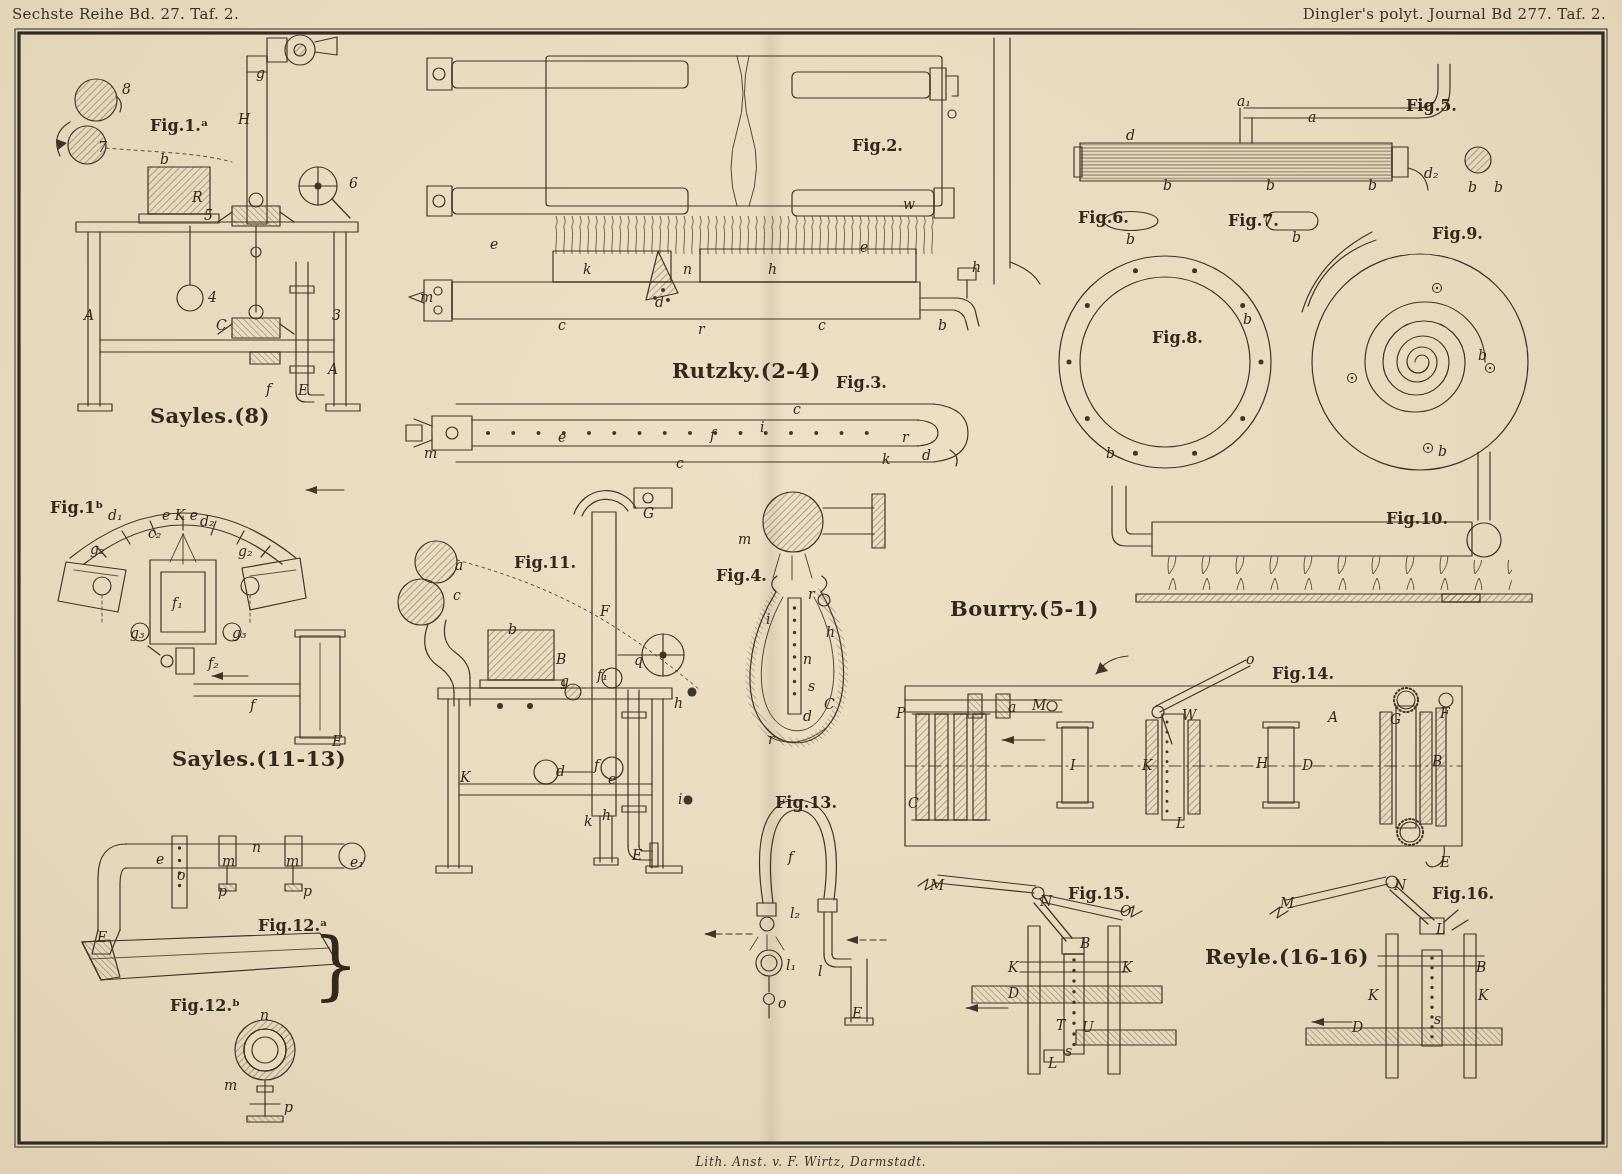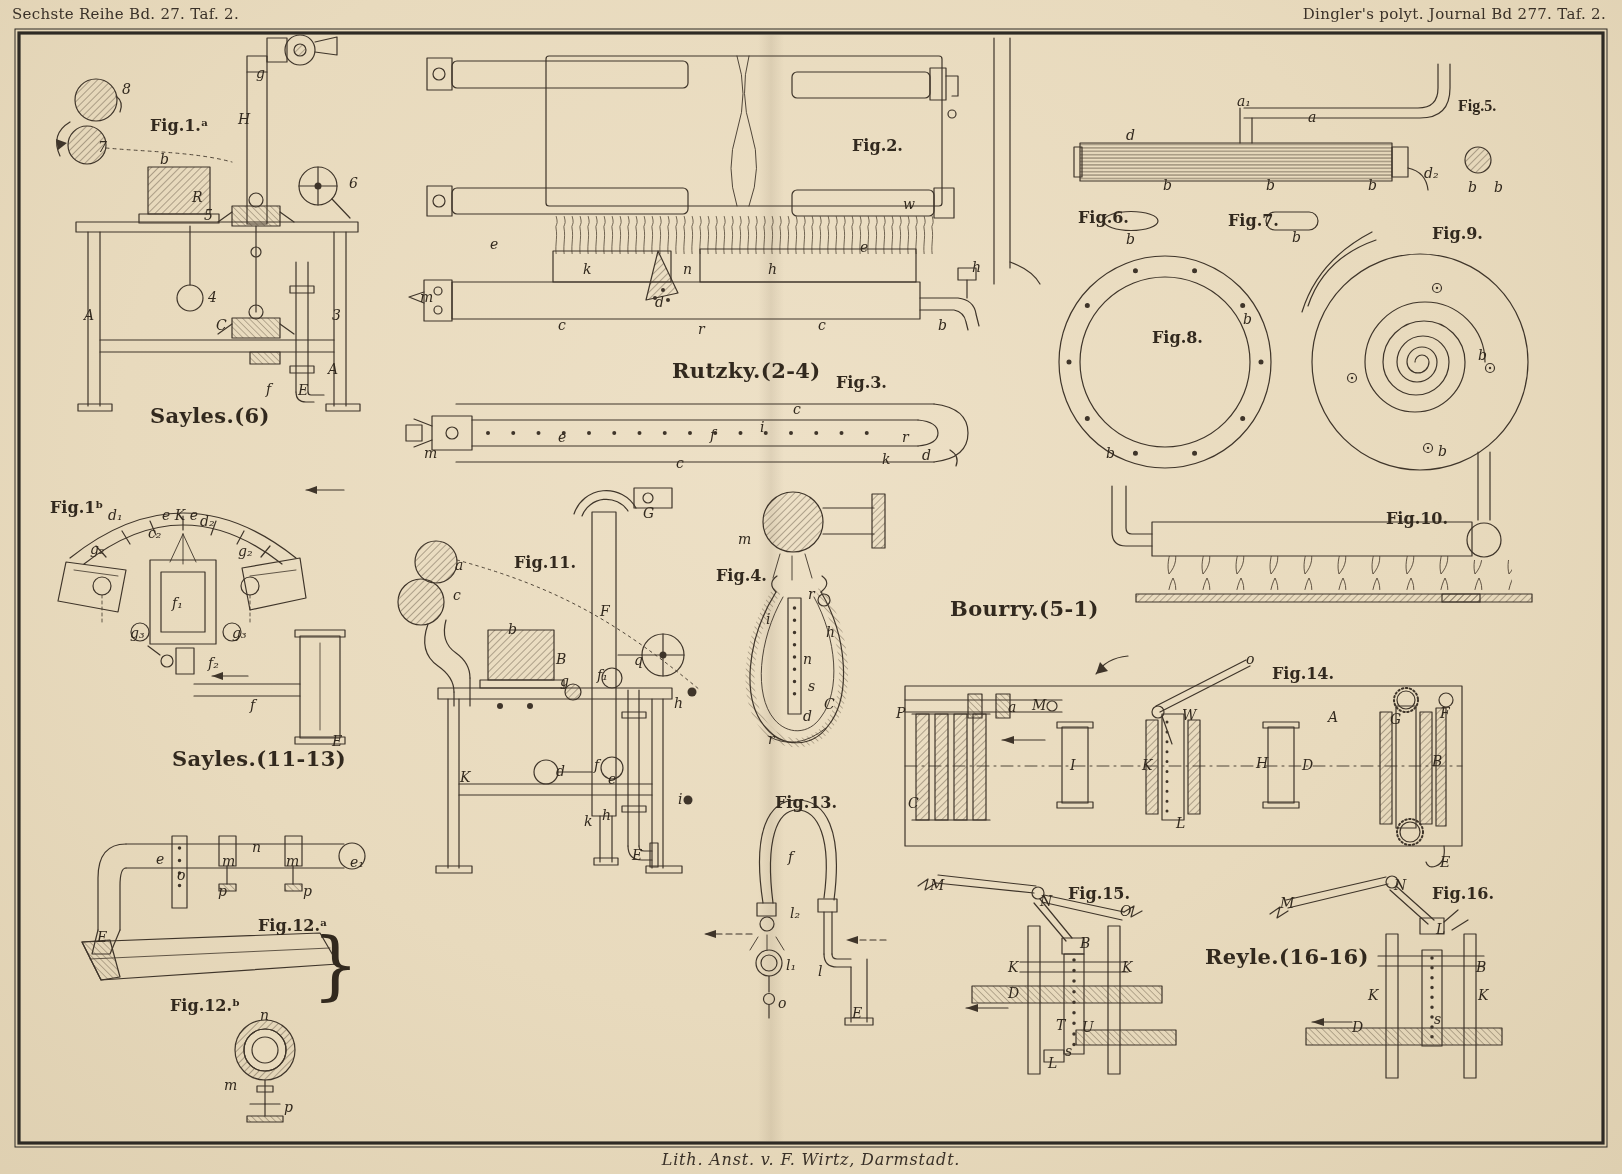--- a/index.html
+++ b/index.html
@@ -7,21 +7,21 @@
   .page {
     position:relative; width:1622px; height:1174px; overflow:hidden;
     background: radial-gradient(ellipse at 48% 38%, #ede0c6 0%, #e8dabd 55%, #decfb0 100%);
     font-family:"DejaVu Serif", serif; color:#3a3128;
   }
   .header-row span { position:absolute; top:5px; font-size:15px; letter-spacing:0.3px; }
   .header-left  { left:12px; }
   .header-right { right:16px; }
   .footer-row span {
     position:absolute; bottom:5px; left:50%; transform:translateX(-50%);
-    font-size:16px; font-style:italic; letter-spacing:0.8px;
+    font-size:12px; font-style:italic; letter-spacing:0.8px;
   }
   svg.plate { position:absolute; inset:0; }
   svg.plate .fig { stroke:#3f352a; fill:none; stroke-width:1.2; stroke-linecap:round; stroke-linejoin:round; }
   .annotations { position:absolute; inset:0; pointer-events:none; }
   .ann { position:absolute; white-space:nowrap; color:#32291e; line-height:1; }
   .figlabel { font-size:16px; font-weight:bold; }
   .caption  { font-size:21px; font-weight:bold; letter-spacing:0.4px; }
   .title    { font-size:27px; font-weight:bold; letter-spacing:0.5px; }
   .part     { font-size:14px; font-style:italic; }
   .brace    { font-size:74px; font-weight:normal; }
@@ -443,34 +443,34 @@
       <path d="M1444,922 l14,-12 M1452,930 l16,-10"></path>
     </g>
   </svg>
 
   <div class="annotations">
       <span class="ann figlabel" style="left: 150px; top: 118px;">Fig.1.ᵃ</span>
       <span class="ann figlabel" style="left: 50px; top: 500px;">Fig.1ᵇ</span>
       <span class="ann figlabel" style="left: 852px; top: 138px;">Fig.2.</span>
       <span class="ann figlabel" style="left: 836px; top: 375px;">Fig.3.</span>
       <span class="ann figlabel" style="left: 716px; top: 568px;">Fig.4.</span>
-      <span class="ann figlabel" style="left: 1458px; top: 98px; font-family: Liberation Serif, serif;">Fig.5.</span>
+      <span class="ann figlabel" style="left: 1406px; top: 98px;">Fig.5.</span>
       <span class="ann figlabel" style="left: 1078px; top: 210px;">Fig.6.</span>
       <span class="ann figlabel" style="left: 1228px; top: 213px;">Fig.7.</span>
       <span class="ann figlabel" style="left: 1152px; top: 330px;">Fig.8.</span>
       <span class="ann figlabel" style="left: 1432px; top: 226px;">Fig.9.</span>
       <span class="ann figlabel" style="left: 1386px; top: 511px;">Fig.10.</span>
       <span class="ann figlabel" style="left: 514px; top: 555px;">Fig.11.</span>
       <span class="ann figlabel" style="left: 258px; top: 918px;">Fig.12.ᵃ</span>
       <span class="ann figlabel" style="left: 170px; top: 998px;">Fig.12.ᵇ</span>
       <span class="ann figlabel" style="left: 775px; top: 795px;">Fig.13.</span>
       <span class="ann figlabel" style="left: 1272px; top: 666px;">Fig.14.</span>
       <span class="ann figlabel" style="left: 1068px; top: 886px;">Fig.15.</span>
       <span class="ann figlabel" style="left: 1432px; top: 886px;">Fig.16.</span>
-      <span class="ann caption" style="left: 150px; top: 405px;">Sayles.(6)</span>
+      <span class="ann caption" style="left: 150px; top: 405px;">Sayles.(8)</span>
       <span class="ann caption" style="left: 672px; top: 360px;">Rutzky.(2-4)</span>
       <span class="ann caption" style="left: 172px; top: 748px;">Sayles.(11-13)</span>
       <span class="ann caption" style="left: 950px; top: 598px;">Bourry.(5-1)</span>
       <span class="ann caption" style="left: 1205px; top: 946px;">Reyle.(16-16)</span>
       <span class="ann brace" style="left: 312px; top: 928px;">}</span>
       <span class="ann part" style="left: 256px; top: 66px;">g</span>
       <span class="ann part" style="left: 238px; top: 112px;">H</span>
       <span class="ann part" style="left: 122px; top: 82px;">8</span>
       <span class="ann part" style="left: 98px; top: 140px;">7</span>
       <span class="ann part" style="left: 160px; top: 152px;">b</span>

